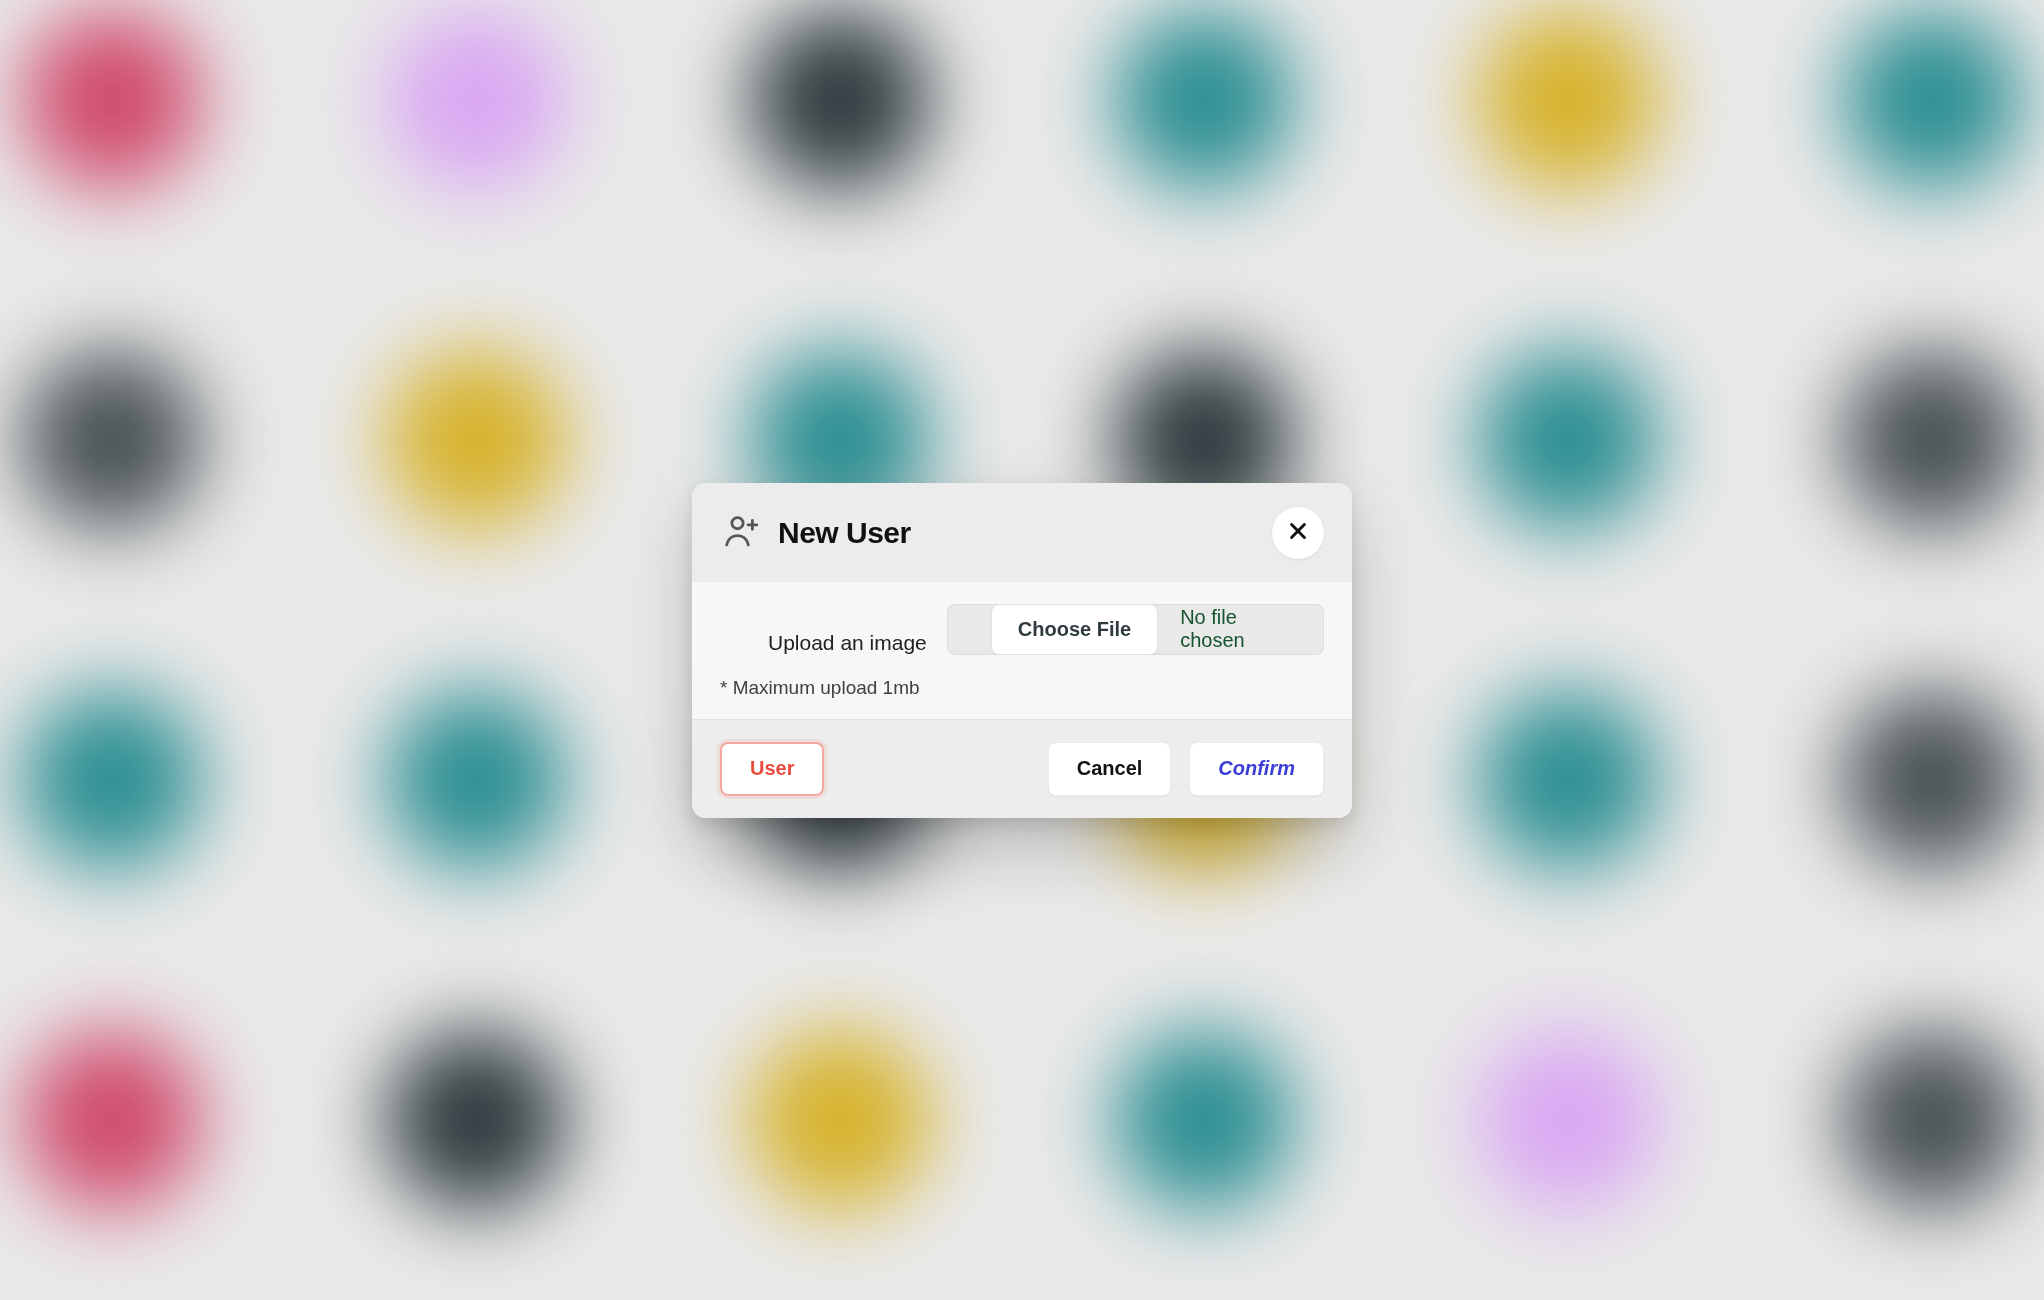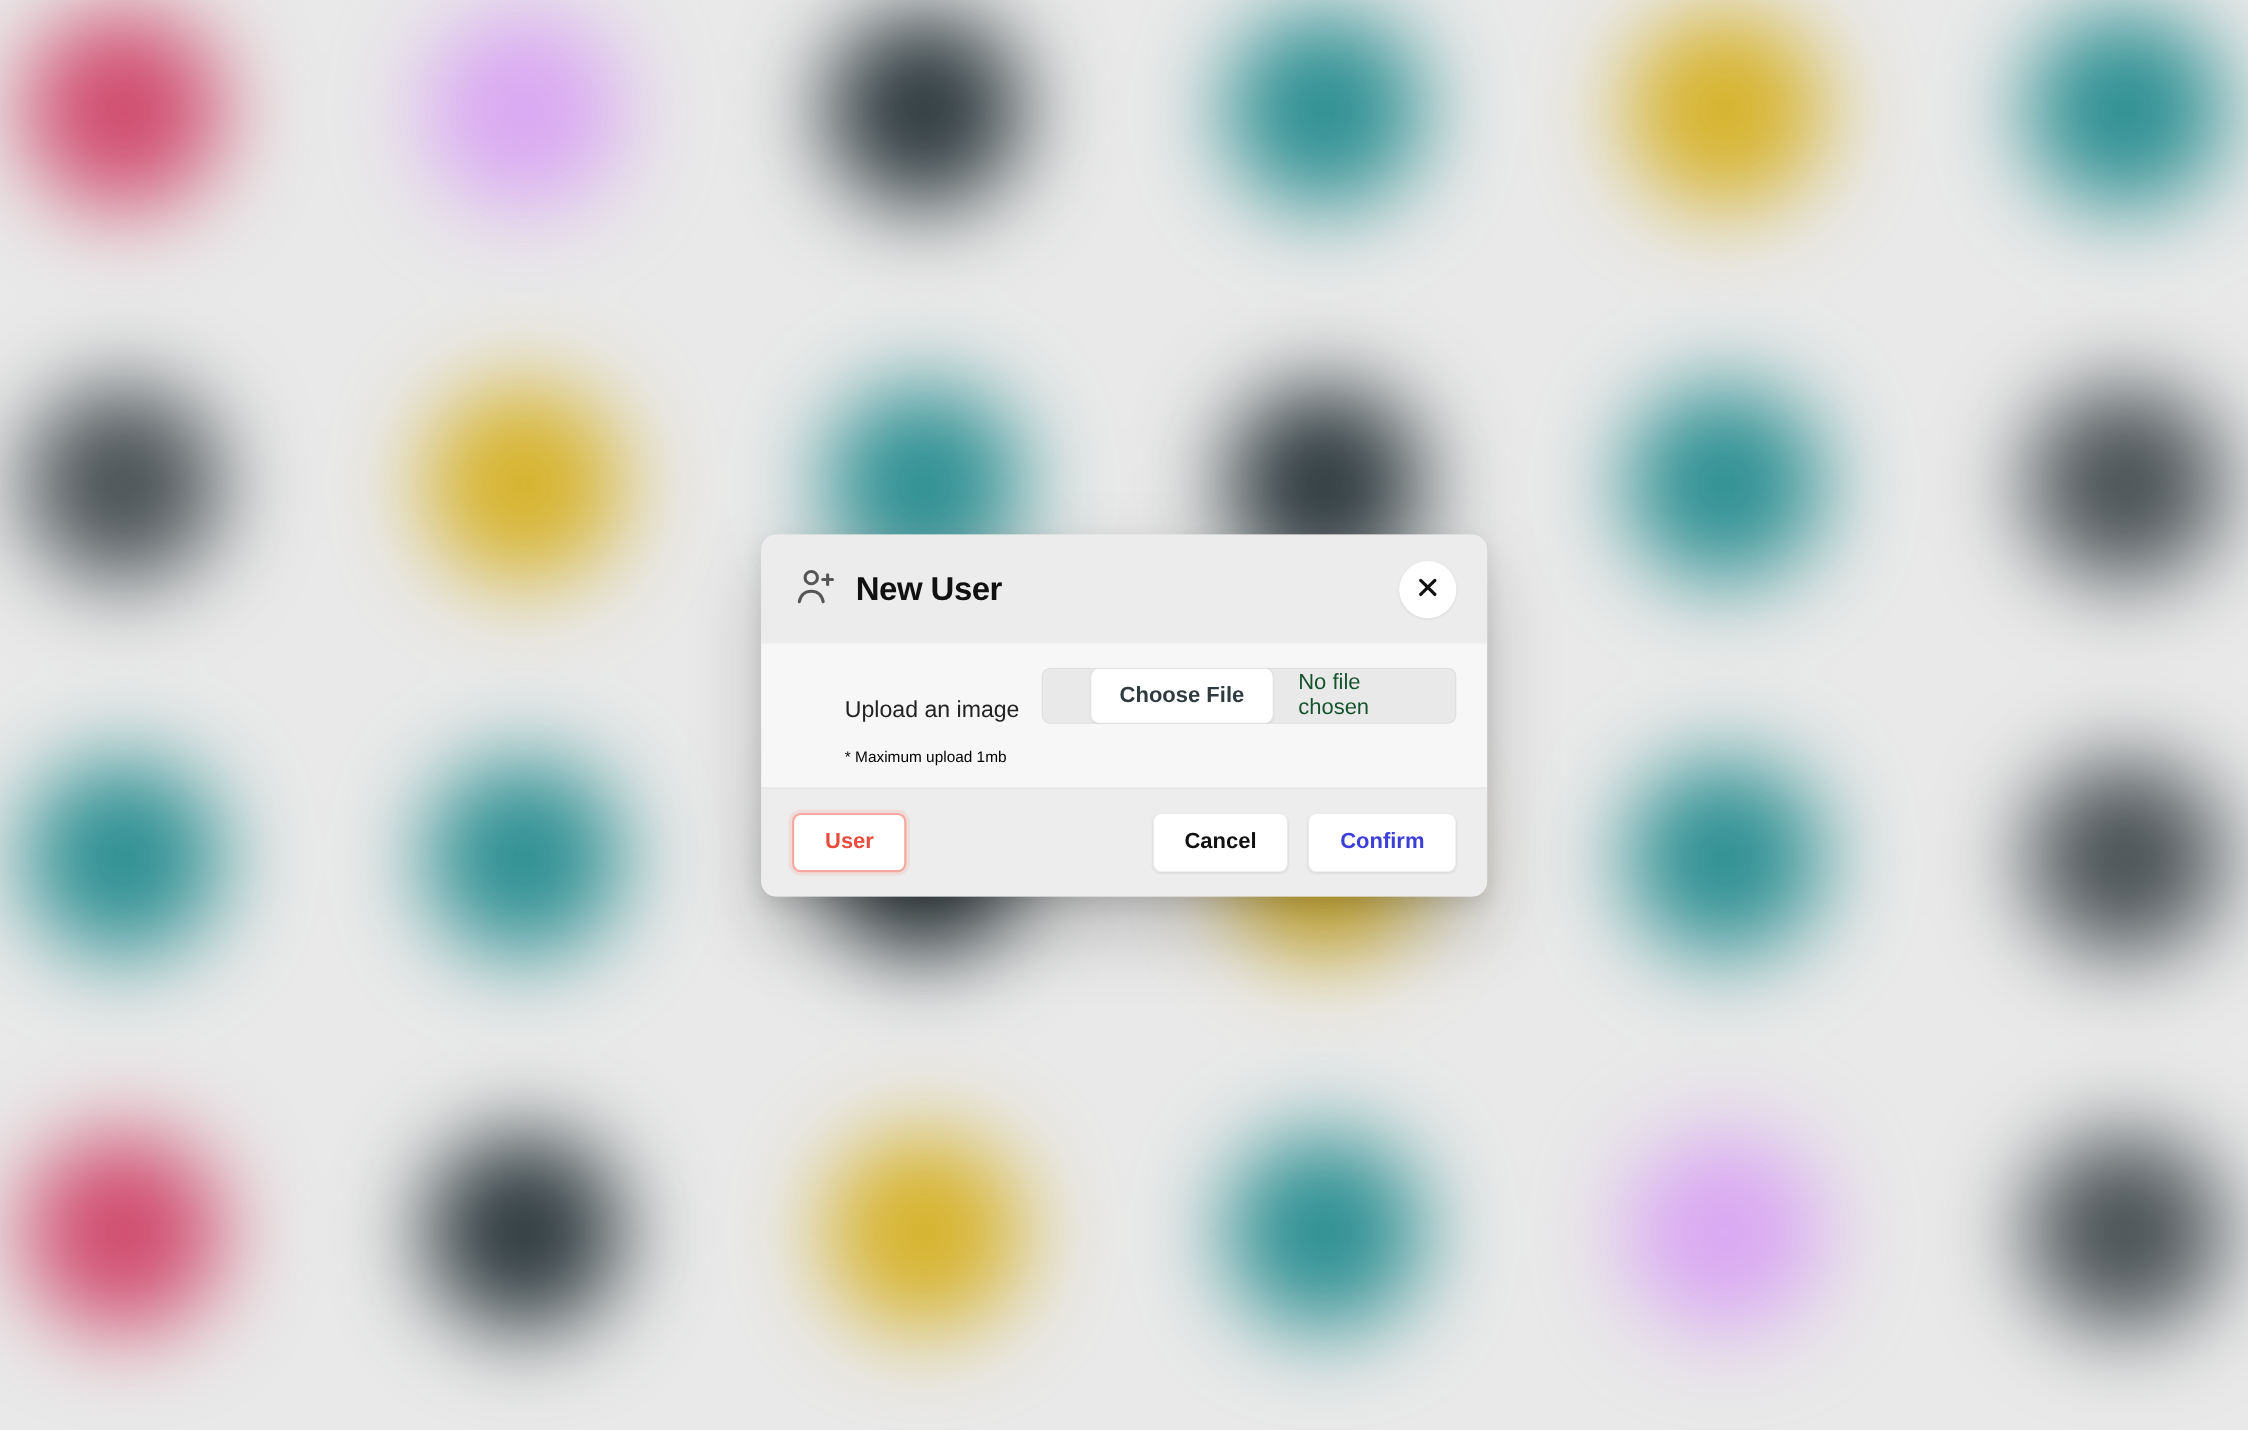--- a/index.html
+++ b/index.html
@@ -136,23 +136,22 @@
     .file-status {
       flex: 1;
       display: flex;
       align-items: center;
       padding: 0 22px;
       font-size: 20px;
       color: #14532d;
     }
     .helper-text {
       margin-top: 22px;
-      font-size: 14px;
-      color: #000000;
-      margin-left: 48px;
+      font-size: 19px;
+      color: #404040;
     }
     
     
     .modal-footer {
       background: #ededed;
       border-top: 1px solid rgba(0,0,0,0.04);
       padding: 22px 28px;
       display: flex;
       align-items: center;
       gap: 18px;
@@ -173,20 +172,21 @@
       color: #e74c3c;
       border: 2px solid #f7a9a0;
       background: #fff;
       box-shadow: 0 0 0 3px rgba(244, 118, 96, 0.13);
     }
     .btn-cancel {
       color: #111;
     }
     .btn-confirm {
       color: #3b3fd8;
+      font-style: italic;
     }
   </style>
 </head>
 <body>
 
 <div class="backdrop">
   <div class="blob c-pink"></div>
   <div class="blob c-lilac"></div>
   <div class="blob c-dark"></div>
   <div class="blob c-teal"></div>

